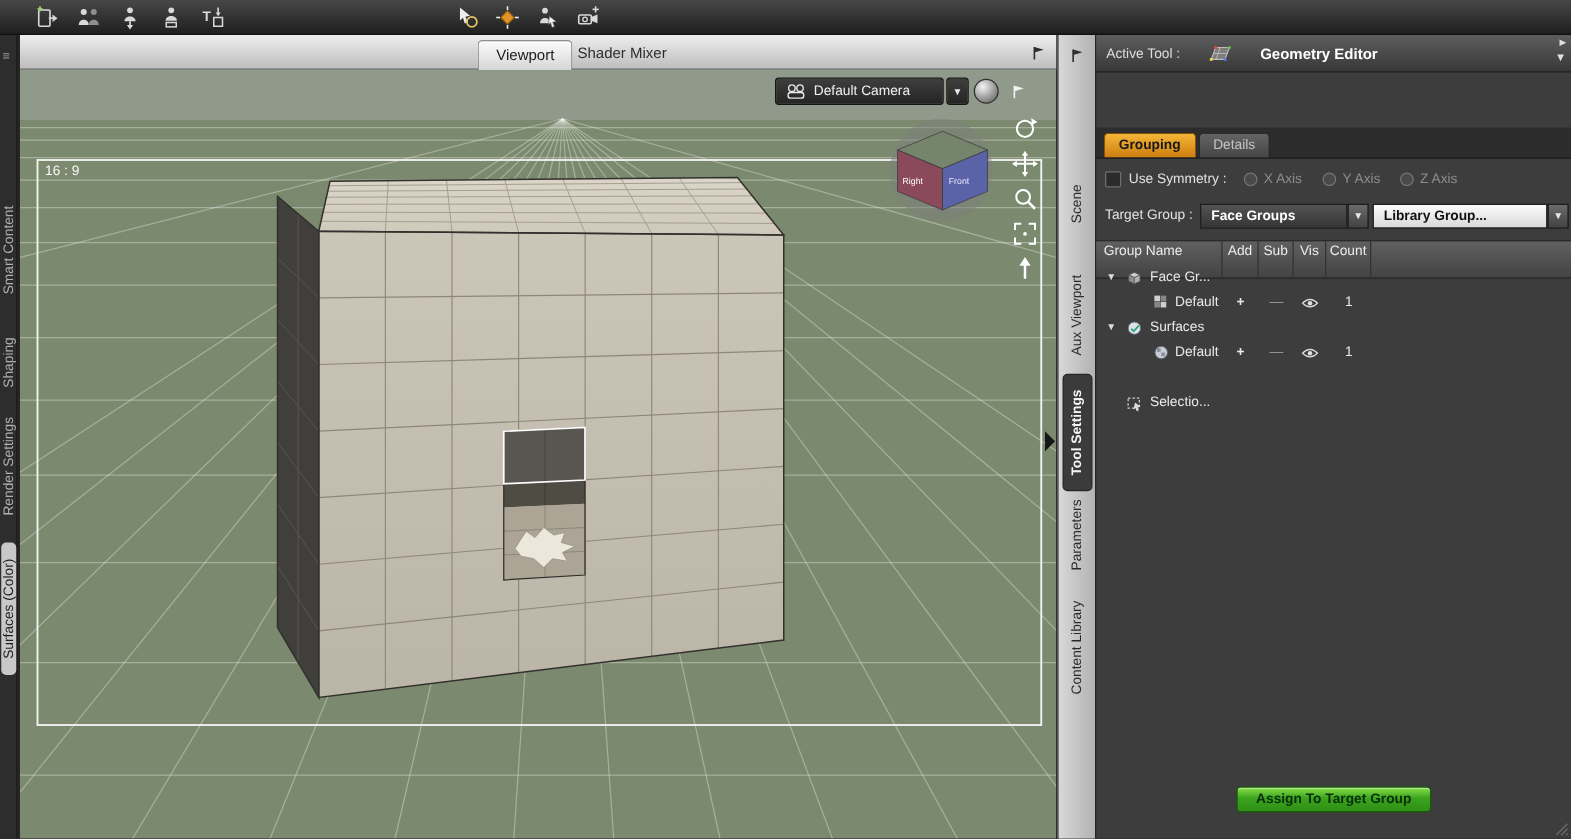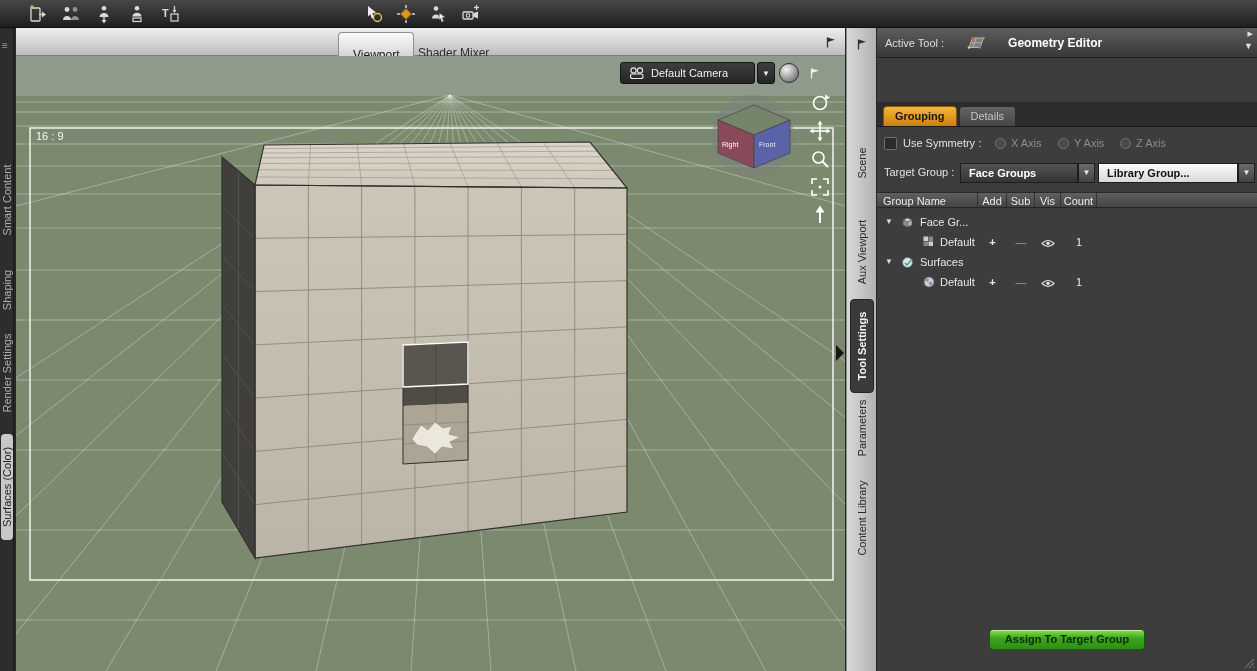--- a/index.html
+++ b/index.html
@@ -23,22 +23,22 @@
   .vlabel { position:absolute; white-space:nowrap; transform:translate(-50%,-50%) rotate(-90deg);
             font-size:11px; color:#b0b0b0; }
   .vpill { position:absolute; left:1px; width:12px; background:#c8c8c8; border-radius:4px; }
   .vlabel.sel { color:#1e1e1e; }
   #ls-menu { position:absolute; left:2px; top:12px; color:#9a9a9a; font-size:10px; }
 
   
   #viewport-pane { position:absolute; left:16px; top:28px; width:829px; bottom:0; }
   #vp-tabbar { position:relative; height:28px; background:linear-gradient(#eeeeee,#bdbdbd);
                border-bottom:1px solid #7f7f7f; }
-  .vp-tab { position:absolute; top:0; height:28px; line-height:28px; padding:11px 14px;
-            color:#2e2e2e; font-size:12px; }
+  .vp-tab { position:absolute; top:0; height:28px; line-height:28px; padding:0 14px;
+            color:#2e2e2e; font-size:12px;margin-left:44px; }
   .vp-tab.active { top:4px; height:24px; line-height:23px; background:linear-gradient(#fbfbfb,#d6d6d6);
                    border:1px solid #8f8f8f; border-bottom:none; border-radius:4px 4px 0 0;
                    color:#1a1a1a; box-shadow:inset 0 1px 0 #ffffff; }
   #vp-flag { position:absolute; right:8px; top:8px; }
   #vp-canvas { position:absolute; left:0; top:28px; right:0; bottom:0; }
   #scene { position:absolute; left:0; top:0; }
 
   
   .cam-pill { position:absolute; left:604px; top:6px; width:135px; height:22px;
               background:linear-gradient(#3e3e3e,#252525); border:1px solid #141414; border-radius:3px;
@@ -109,21 +109,21 @@
 
   #tp-target { position:absolute; left:0; top:132px; right:0; height:26px; }
   #tg-label { position:absolute; left:7px; top:6px; color:#e2e2e2; }
   .dd-dark { position:absolute; top:3px; height:20px; background:linear-gradient(#535353,#353535);
              border:1px solid #1e1e1e; color:#ffffff; font-weight:bold; line-height:18px; padding:0 8px; }
   .dd-btn { position:absolute; top:3px; height:20px; width:17px; background:linear-gradient(#6a6a6a,#424242);
             border:1px solid #1e1e1e; color:#e6e6e6; font-size:8px; text-align:center; line-height:18px; }
   .dd-light { position:absolute; top:3px; height:20px; background:linear-gradient(#fbfbfb,#d9d9d9);
               border:1px solid #1e1e1e; color:#111; font-weight:bold; line-height:18px; padding:0 8px; }
 
-  #tp-thead { position:absolute; left:0; top:164px; right:0; height:16px;
+  #tp-thead { position:absolute; left:0; top:164px; right:0; height:31px;
               background:linear-gradient(#606060,#434343); border-top:1px solid #2a2a2a;
               border-bottom:1px solid #262626; display:flex; color:#ececec; }
   .th { border-right:1px solid #333; line-height:16px; }
   .th-name { width:101px; padding-left:6px; }
   .th-c { text-align:center; }
   .th-add { width:29px; } .th-sub { width:28px; } .th-vis { width:26px; } .th-count { width:36px; }
   .th-fill { flex:1; border-right:none; }
 
   .tree-row { position:absolute; left:0; right:0; height:20px; color:#e8e8e8; }
   .caret { position:absolute; left:8px; top:4px; font-size:8px; color:#dcdcdc; }
@@ -547,20 +547,27 @@
       <span class="c-vis">
         <svg width="14" height="9">
           <path d="M1,4.5 Q7,-1.5 13,4.5 Q7,10.5 1,4.5 Z" fill="none" stroke="#e0e0e0" stroke-width="1.1"></path>
           <circle cx="7" cy="4.5" r="1.8" fill="#e0e0e0"></circle>
         </svg>
       </span>
       <span class="c-count">1</span>
     </div>
 
 
+    <div class="tree-row" style="top:285px;">
+      <svg class="row-icon ri-0" width="13" height="13">
+        <rect x="1.5" y="2.5" width="9" height="8" fill="none" stroke="#cccccc" stroke-width="1" stroke-dasharray="2,1.5"></rect>
+        <polygon points="7,6 11.5,9.3 9,9.8 10,12.4 8.4,13 7.4,10.3 5.8,11.6" fill="#dddddd"></polygon>
+      </svg>
+      <span class="row-label rl-0">Selectio...</span>
+    </div>
 
     <div id="tp-assign">Assign To Target Group</div>
 
     <svg id="tp-grip" width="14" height="14">
       <line x1="4" y1="13" x2="13" y2="4" stroke="#6a6a6a" stroke-width="1.2"></line>
       <line x1="8" y1="13" x2="13" y2="8" stroke="#6a6a6a" stroke-width="1.2"></line>
       <line x1="12" y1="13" x2="13" y2="12" stroke="#6a6a6a" stroke-width="1.2"></line>
     </svg>
   </div>
 

